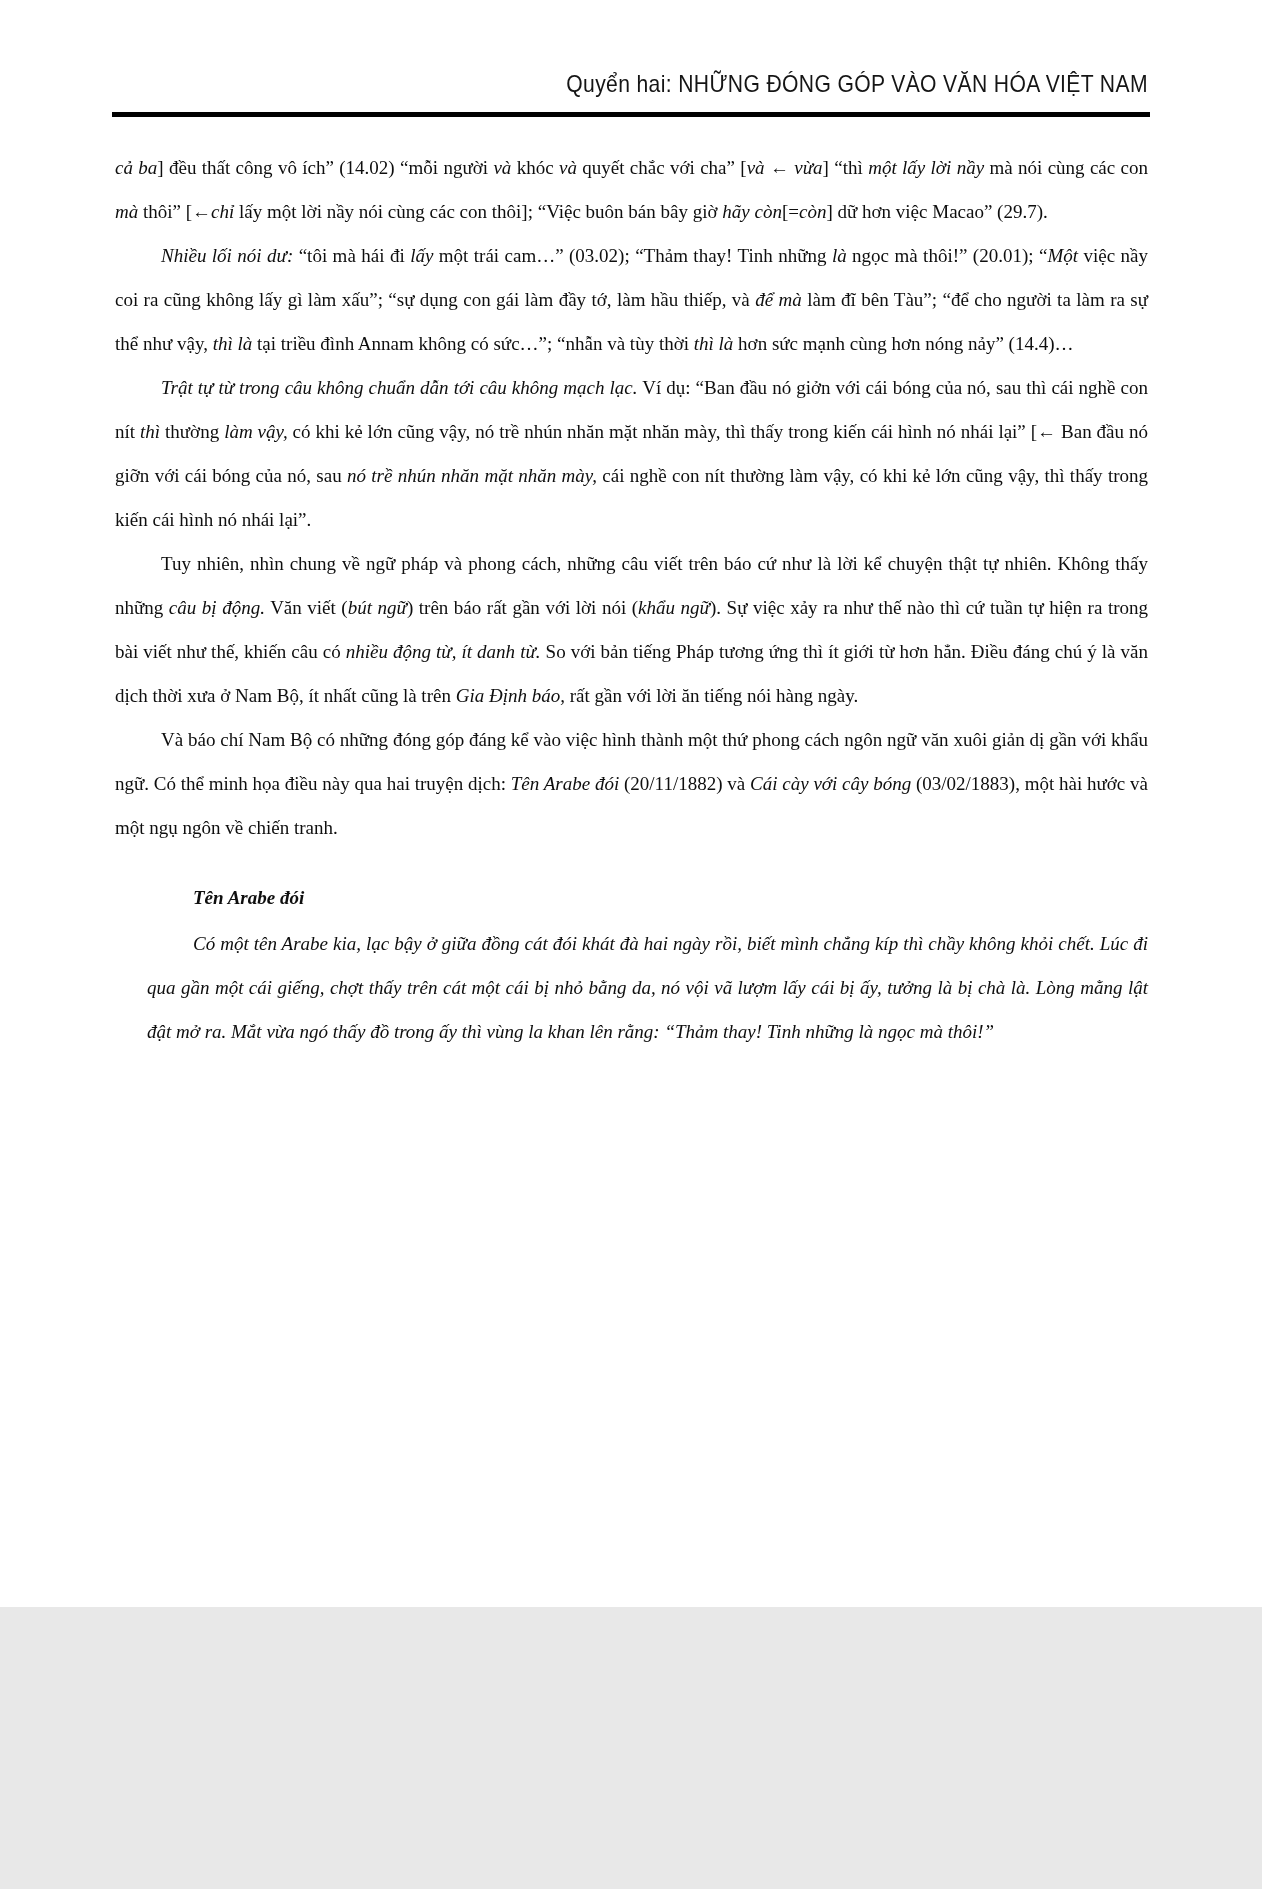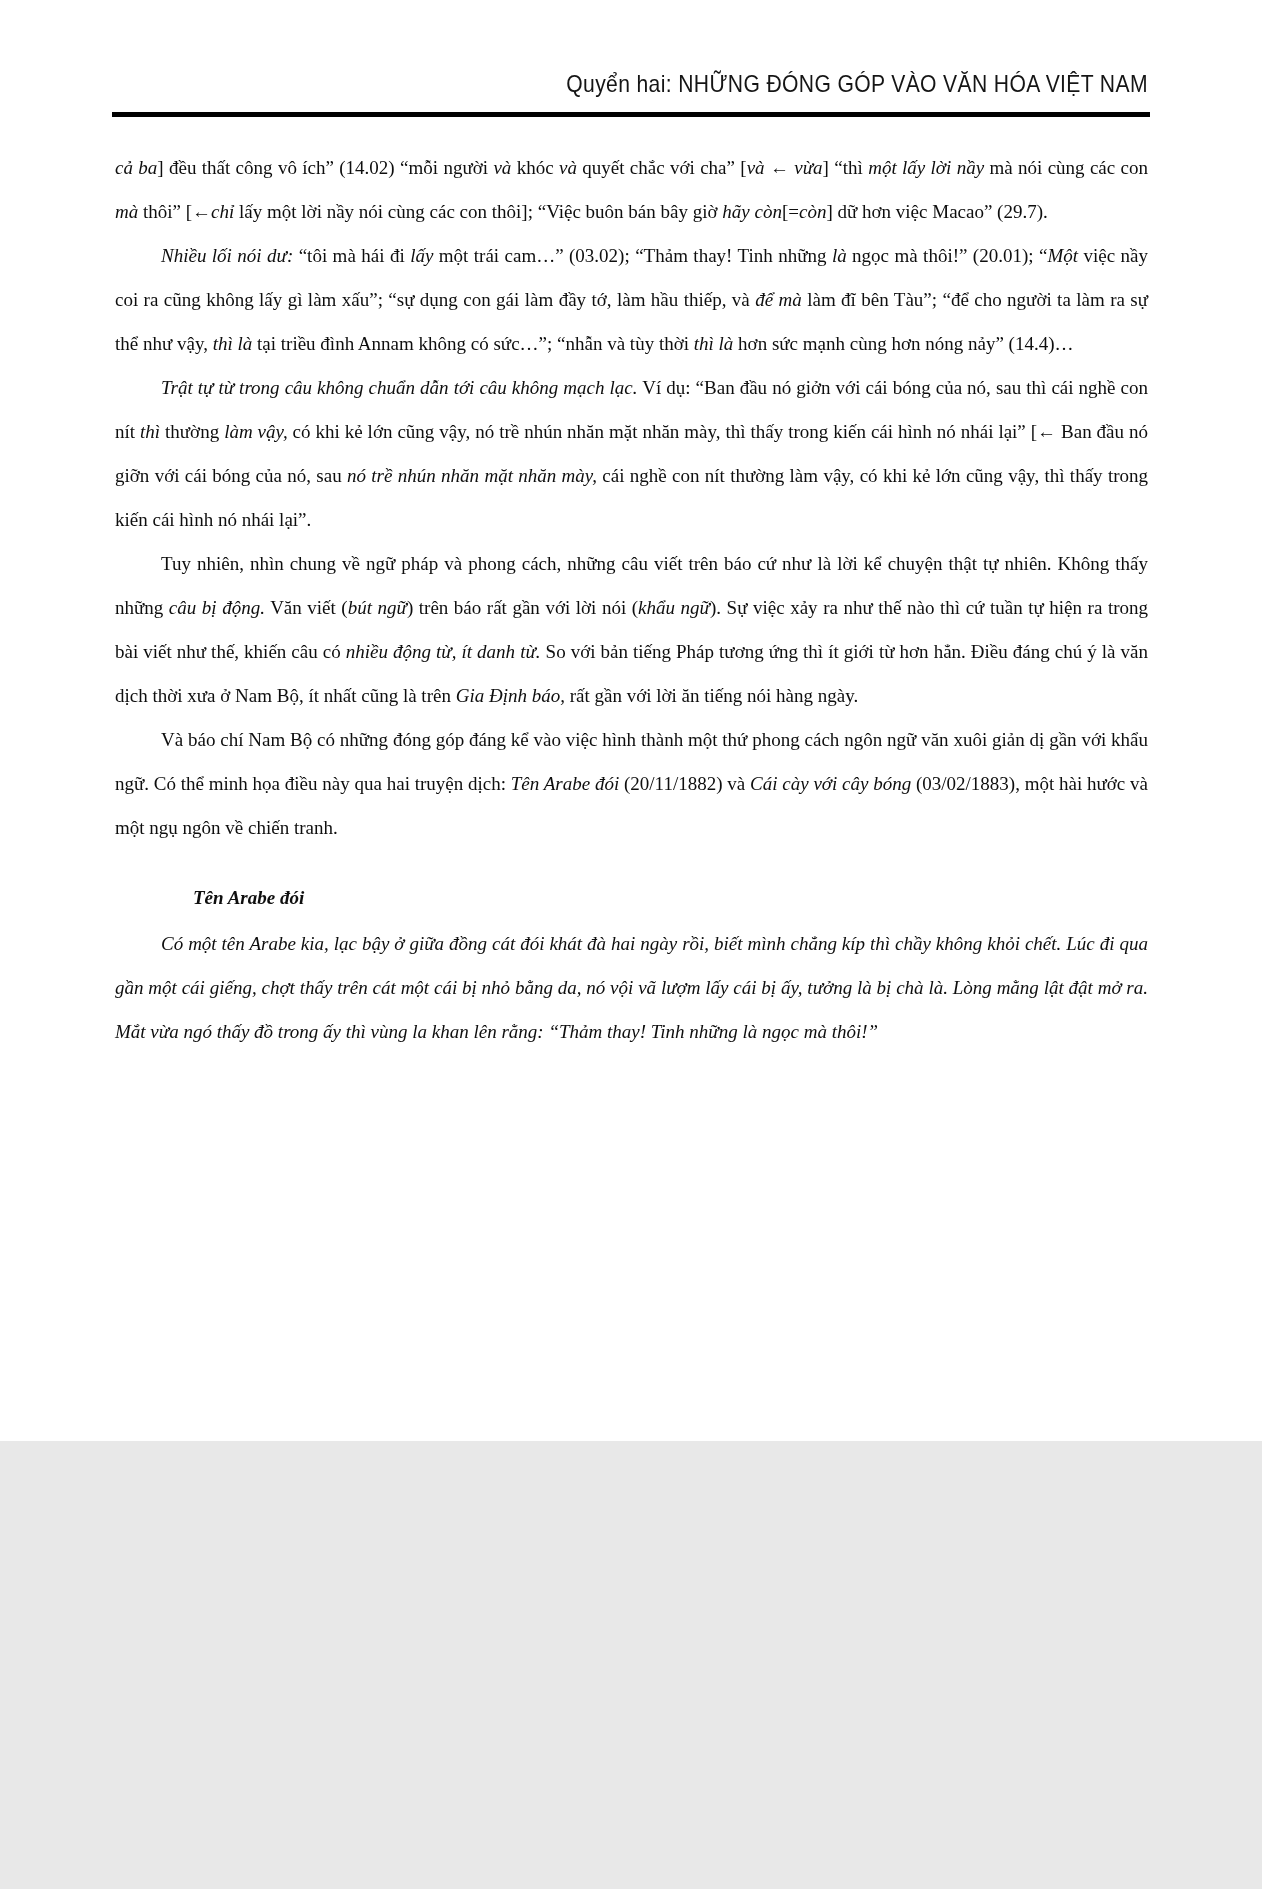--- a/index.html
+++ b/index.html
@@ -3,21 +3,21 @@
 <meta charset="utf-8">
 <style>
   html, body {
     margin: 0;
     padding: 0;
     background: #e8e8e8;
   }
   .page {
     position: relative;
     width: 1262px;
-    height: 1441px;
+    height: 1607px;
     margin: 0 auto;
     background: #ffffff;
     color: #0e0e0e;
     overflow: hidden;
   }
   .header {
     position: absolute;
     top: 70px;
     left: 115px;
     right: 114px;
@@ -64,20 +64,21 @@
   .heading {
     font-weight: bold;
     font-style: italic;
     text-indent: 78px;
     text-align: left;
     margin-top: 26px;
     margin-bottom: 2px;
   }
   .italicpara {
     font-style: italic;
+    margin-left: 32px;
   }
   .page-number {
     position: absolute;
     top: 1740px;
     right: 134px;
     font-family: Liberation Sans, sans-serif;
     font-size: 30px;
     color: #0e0e0e;
   }
 </style>

